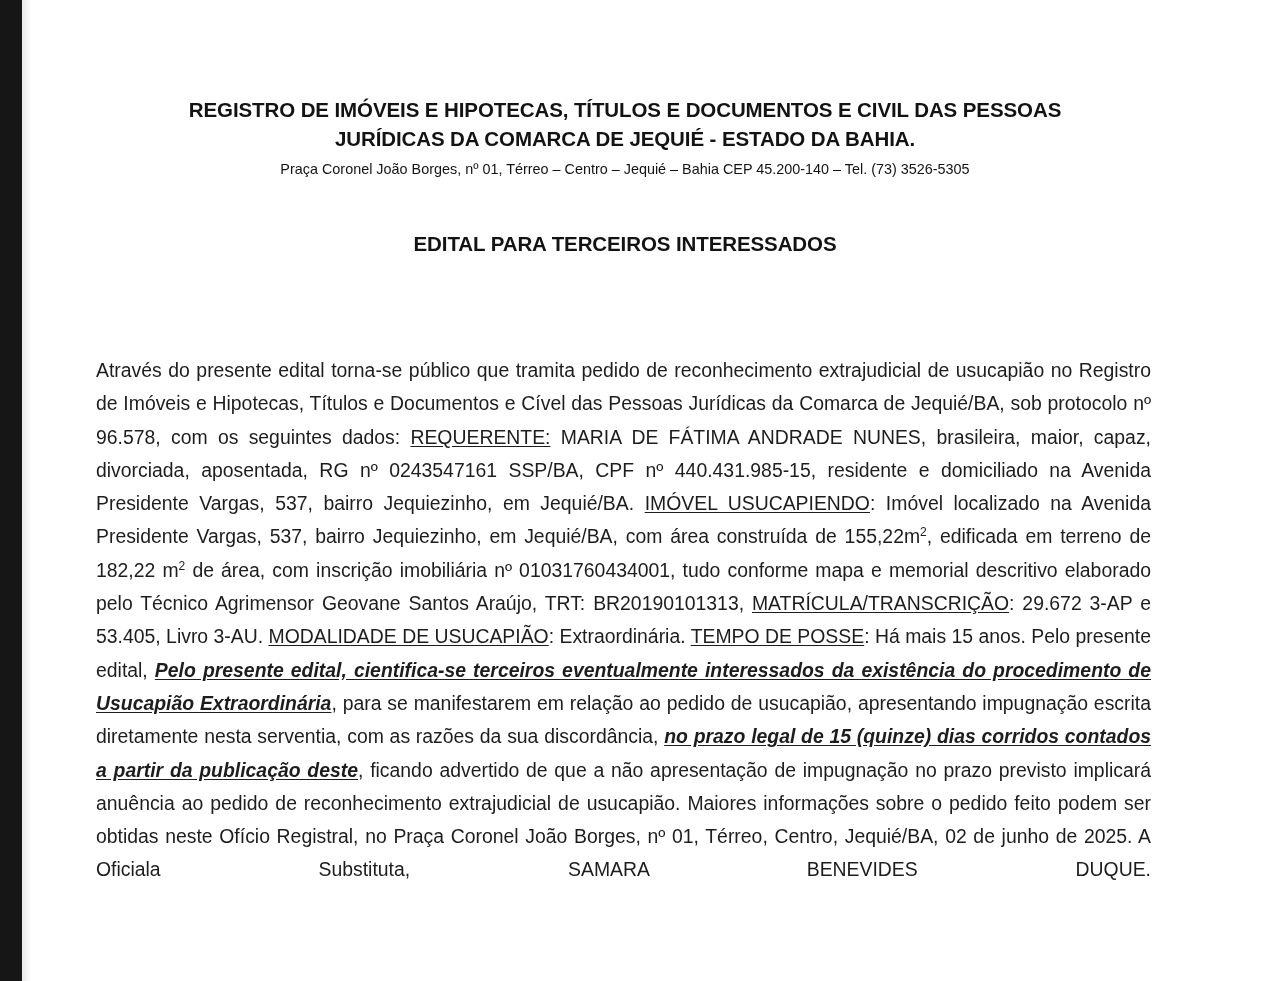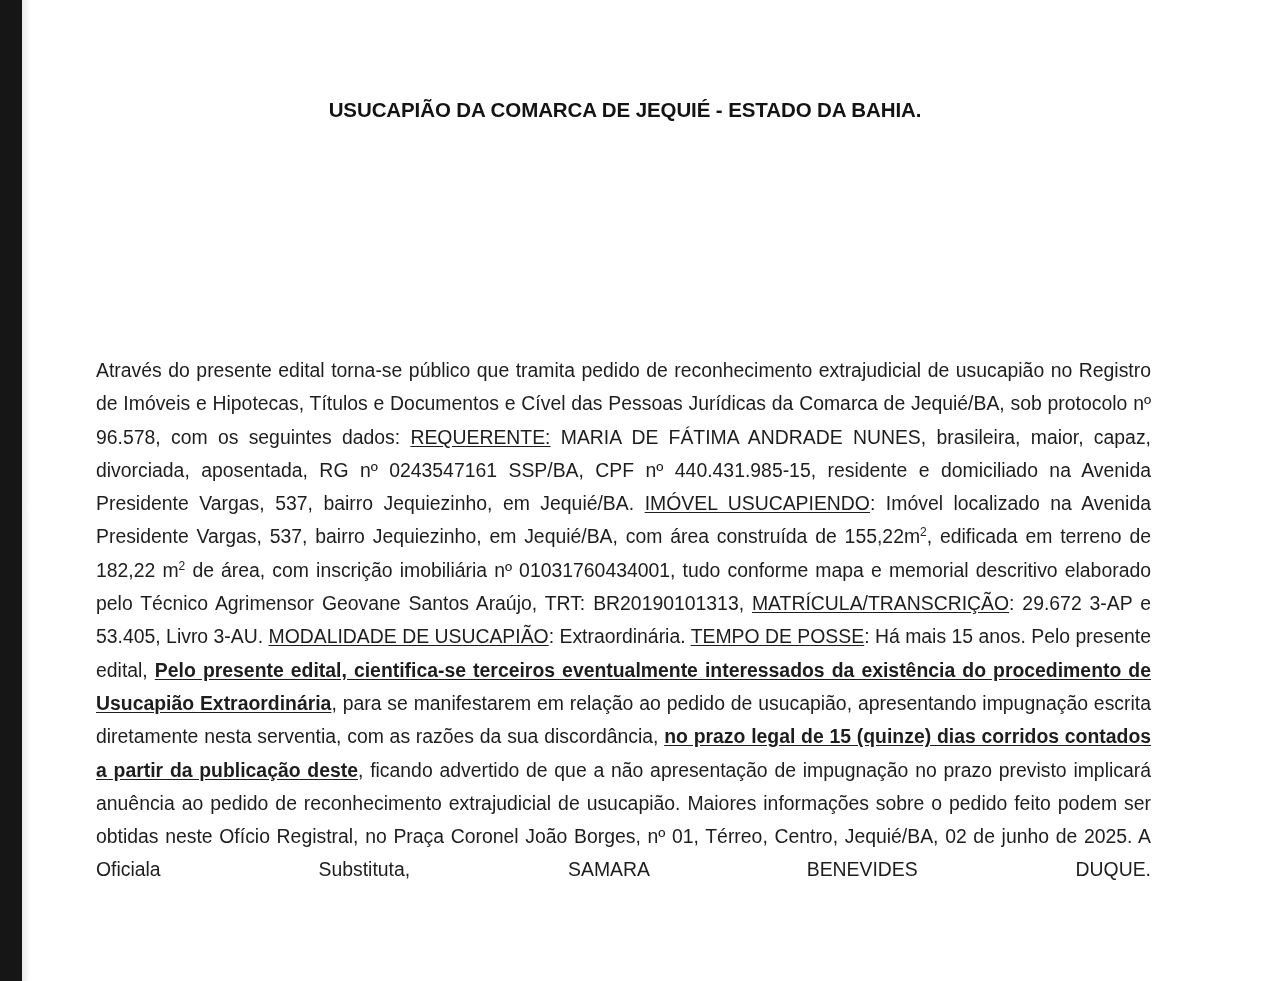--- a/index.html
+++ b/index.html
@@ -95,20 +95,21 @@
     line-height: 33.3px;
     color: #1d1d1d;
     hyphens: none;
   }
   .body-text b { font-weight: normal; }
   .body-text u { text-decoration: underline; text-underline-offset: 2px; }
   .body-text .bu {
     font-weight: bold;
     text-decoration: underline;
     text-underline-offset: 2px;
+    font-style: italic;
   }
   .body-text sup {
     font-size: 0.62em;
     vertical-align: super;
     line-height: 0;
   }
   
   .body-text::after {
     content: "";
     display: inline-block;
@@ -117,19 +118,22 @@
 </style>
 </head>
 <body>
 
 <div class="scan-edge"></div>
 <div class="scan-edge-soft"></div>
 
 <div class="page">
 
   <div class="letterhead">
-    <div class="letterhead-line">USUCAPIÃO DA COMARCA DE JEQUIÉ - ESTADO DA BAHIA.</div>
+    <div class="letterhead-line">REGISTRO DE IMÓVEIS E HIPOTECAS, TÍTULOS E DOCUMENTOS E CIVIL DAS PESSOAS</div>
+    <div class="letterhead-line">JURÍDICAS DA COMARCA DE JEQUIÉ - ESTADO DA BAHIA.</div>
+    <div class="letterhead-address">Praça Coronel João Borges, nº 01, Térreo – Centro – Jequié – Bahia CEP 45.200-140 – Tel. (73) 3526-5305</div>
   </div>
 
+  <div class="doc-title t1">EDITAL PARA TERCEIROS INTERESSADOS</div>
 
   <div class="body-text"><span>Através do presente edital torna-se público que tramita pedido de reconhecimento extrajudicial de usucapião no Registro de Imóveis e Hipotecas, Títulos e Documentos e Cível das Pessoas Jurídicas da Comarca de Jequié/BA, sob protocolo nº 96.578, com os seguintes dados: </span><u>REQUERENTE:</u><b> MARIA DE FÁTIMA ANDRADE NUNES,</b><span> brasileira, maior, capaz, divorciada, aposentada, RG nº 0243547161 SSP/BA, CPF nº 440.431.985-15, residente e domiciliado na Avenida Presidente Vargas, 537, bairro Jequiezinho, em Jequié/BA. </span><u>IMÓVEL USUCAPIENDO</u><span>: Imóvel localizado na Avenida Presidente Vargas, 537, bairro Jequiezinho, em Jequié/BA, com área construída de 155,22m</span><sup>2</sup><span>, edificada em terreno de 182,22 m</span><sup>2</sup><span> de área, com inscrição imobiliária nº 01031760434001, tudo conforme mapa e memorial descritivo elaborado pelo Técnico Agrimensor Geovane Santos Araújo, TRT: BR20190101313, </span><u>MATRÍCULA/TRANSCRIÇÃO</u><span>: 29.672 3-AP e 53.405, Livro 3-AU. </span><u>MODALIDADE DE USUCAPIÃO</u><span>: Extraordinária. </span><u>TEMPO DE POSSE</u><span>: Há mais 15 anos. Pelo presente edital, </span><span class="bu">Pelo presente edital, cientifica-se terceiros eventualmente interessados da existência do procedimento de Usucapião Extraordinária</span><span>, para se manifestarem em relação ao pedido de usucapião, apresentando impugnação escrita diretamente nesta serventia, com as razões da sua discordância, </span><span class="bu">no prazo legal de 15 (quinze) dias corridos contados a partir da publicação deste</span><span>, ficando advertido de que a não apresentação de impugnação no prazo previsto implicará anuência ao pedido de reconhecimento extrajudicial de usucapião. Maiores informações sobre o pedido feito podem ser obtidas neste Ofício Registral, no Praça Coronel João Borges, nº 01, Térreo, Centro, Jequié/BA, 02 de junho de 2025. A Oficiala Substituta, SAMARA BENEVIDES DUQUE.</span></div>
 
 </div>
 
 </body></html>

